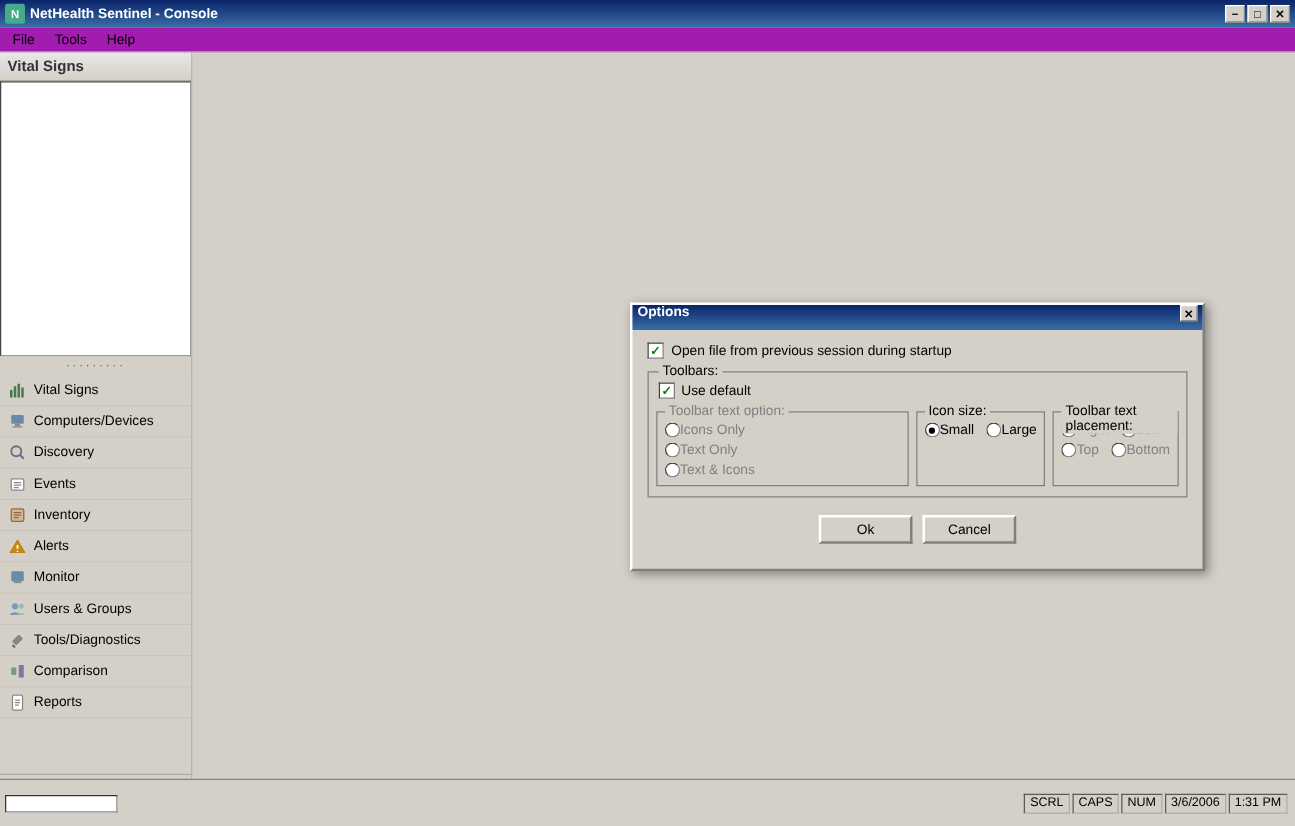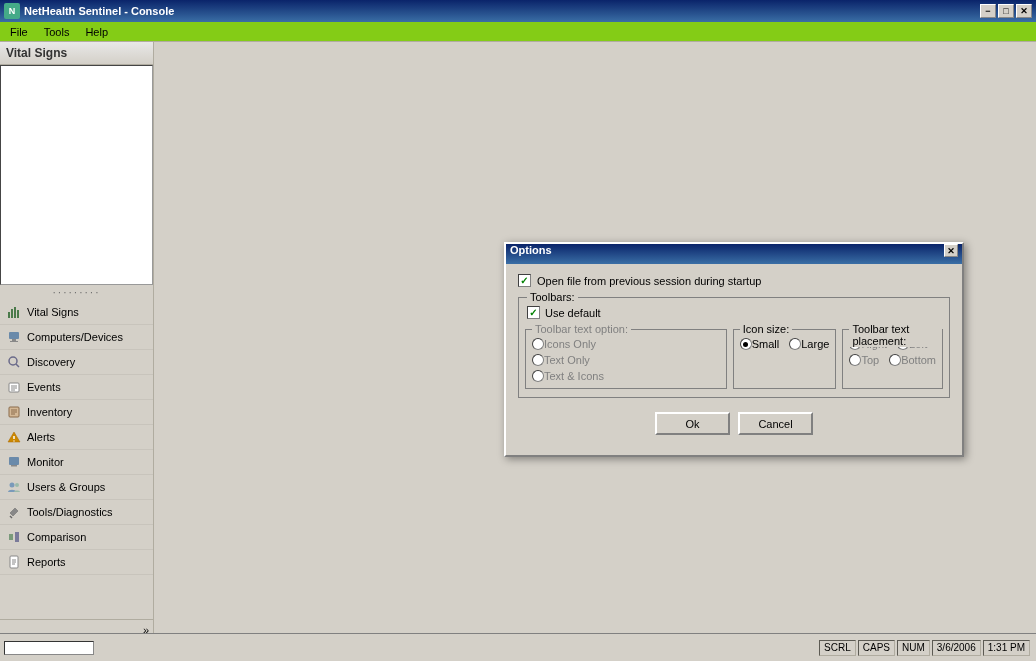--- a/index.html
+++ b/index.html
@@ -51,21 +51,21 @@
       border: 1px solid #888;
       border-top-color: #fff;
       border-left-color: #fff;
       display: flex; align-items: center; justify-content: center;
       font-size: 9px; cursor: pointer; color: #000;
       font-weight: bold;
     }
 
     
     .menu-bar {
-      background: #84cc16;
+      background: #a21caf;
       height: 20px;
       display: flex;
       align-items: center;
       border-bottom: 1px solid #b0aca0;
       padding: 0 2px;
     }
     .menu-item {
       padding: 2px 8px;
       cursor: pointer;
       font-size: 11px;
@@ -146,21 +146,21 @@
       background: #d4d0c8;
       position: relative;
     }
 
     
     .status-bar {
       position: absolute;
       bottom: 0;
       left: 0;
       right: 0;
-      height: 28px;
+      height: 38px;
       background: #d4d0c8;
       border-top: 1px solid #808080;
       display: flex;
       align-items: center;
       padding: 0 4px;
       font-size: 11px;
     }
     .status-segment {
       border: 1px inset #b0aca0;
       height: 16px;

